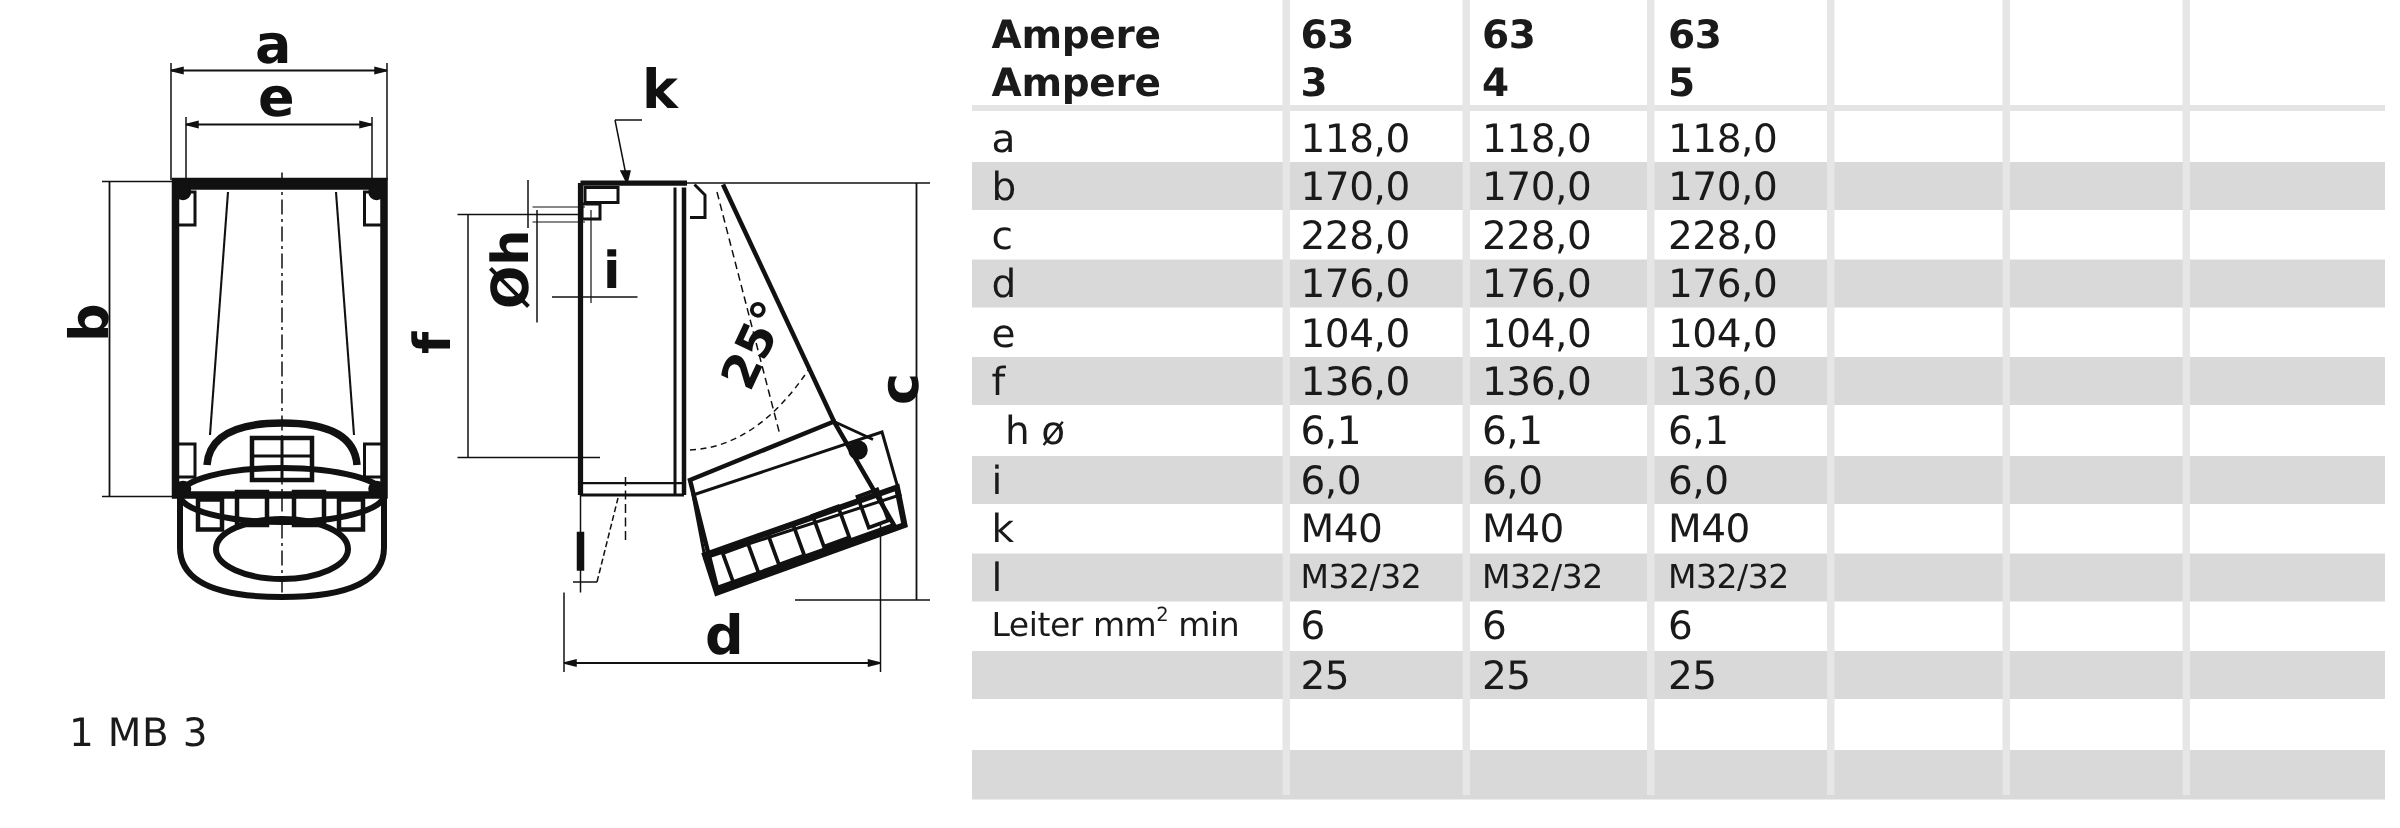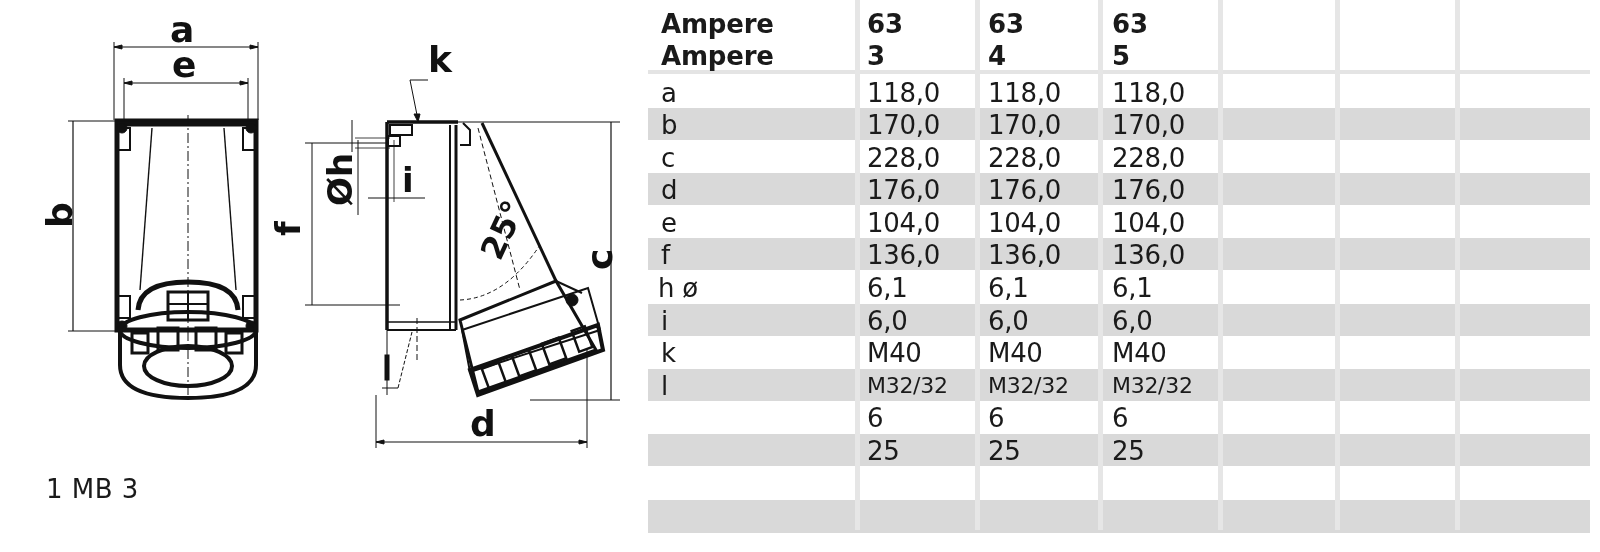--- a/index.html
+++ b/index.html
@@ -202,40 +202,41 @@
   <div class="cell" style="left:13px;top:206px">e</div>
   <div class="cell" style="left:219px;top:206px">104,0</div>
   <div class="cell" style="left:340px;top:206px">104,0</div>
   <div class="cell" style="left:464px;top:206px">104,0</div>
 
   <div class="cell" style="left:13px;top:238px">f</div>
   <div class="cell" style="left:219px;top:238px">136,0</div>
   <div class="cell" style="left:340px;top:238px">136,0</div>
   <div class="cell" style="left:464px;top:238px">136,0</div>
 
-  <div class="cell" style="left:10px;top:271px">h ø</div>
+  <div class="cell" style="left:22px;top:271px">h ø</div>
   <div class="cell" style="left:219px;top:271px">6,1</div>
   <div class="cell" style="left:340px;top:271px">6,1</div>
   <div class="cell" style="left:464px;top:271px">6,1</div>
 
   <div class="cell" style="left:13px;top:304px">i</div>
   <div class="cell" style="left:219px;top:304px">6,0</div>
   <div class="cell" style="left:340px;top:304px">6,0</div>
   <div class="cell" style="left:464px;top:304px">6,0</div>
 
   <div class="cell" style="left:13px;top:336px">k</div>
   <div class="cell" style="left:219px;top:336px">M40</div>
   <div class="cell" style="left:340px;top:336px">M40</div>
   <div class="cell" style="left:464px;top:336px">M40</div>
 
   <div class="cell" style="left:13px;top:369px">l</div>
   <div class="cell small" style="left:219px;top:369px">M32/32</div>
   <div class="cell small" style="left:340px;top:369px">M32/32</div>
   <div class="cell small" style="left:464px;top:369px">M32/32</div>
 
+  <div class="cell small" style="left:13px;top:401px"><span>Leiter mm</span><sup>2</sup><span> min</span></div>
   <div class="cell" style="left:219px;top:401px">6</div>
   <div class="cell" style="left:340px;top:401px">6</div>
   <div class="cell" style="left:464px;top:401px">6</div>
 
   <div class="cell" style="left:219px;top:434px">25</div>
   <div class="cell" style="left:340px;top:434px">25</div>
   <div class="cell" style="left:464px;top:434px">25</div>
 </div>
 
 </body></html>

